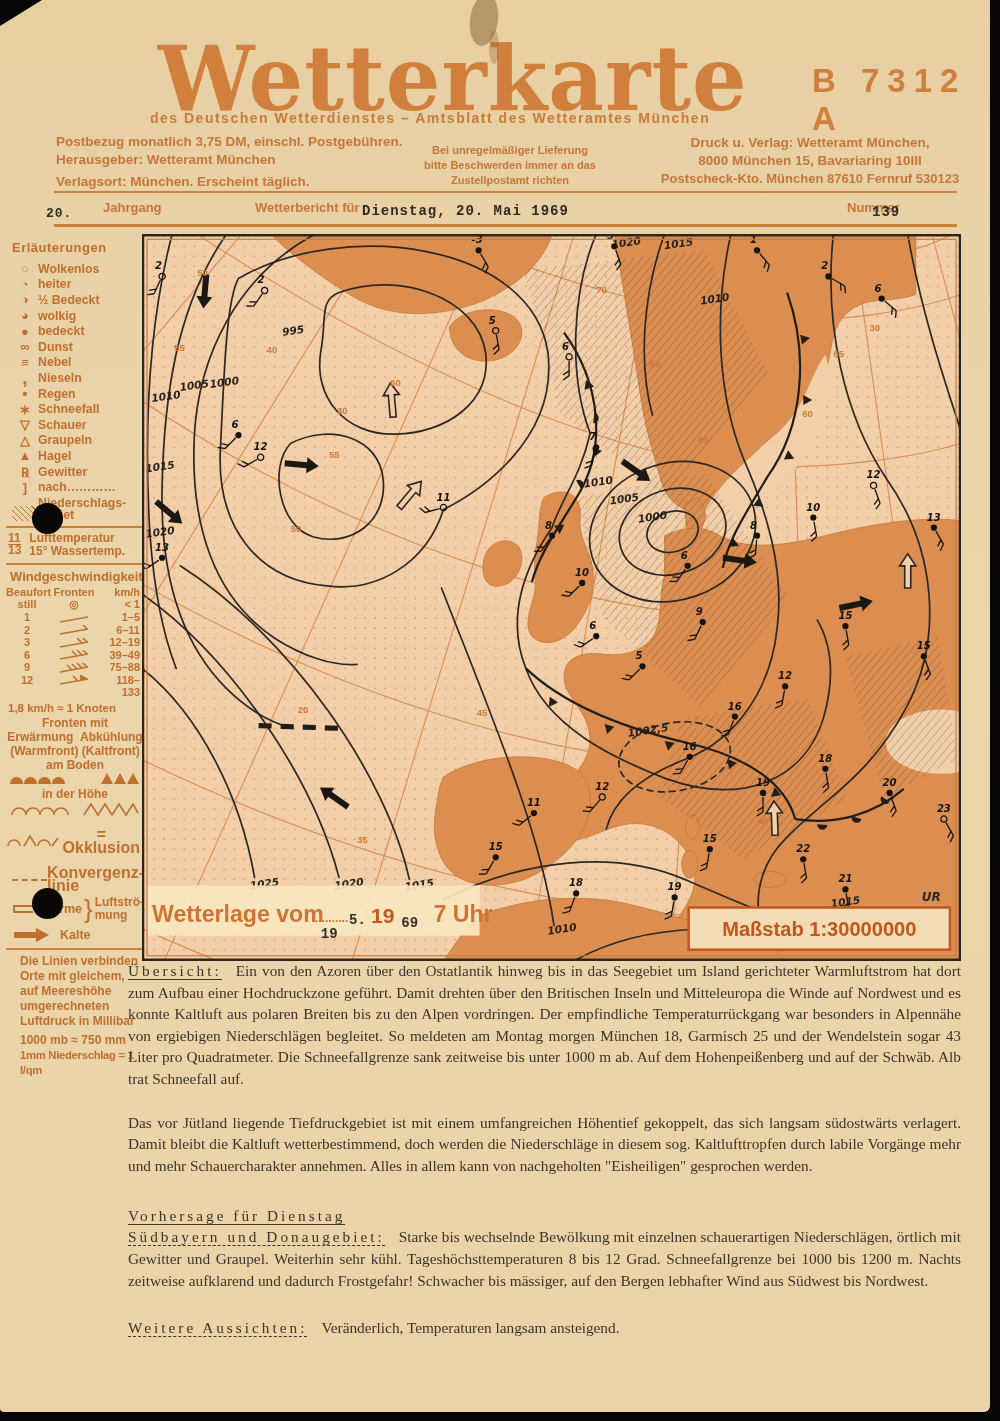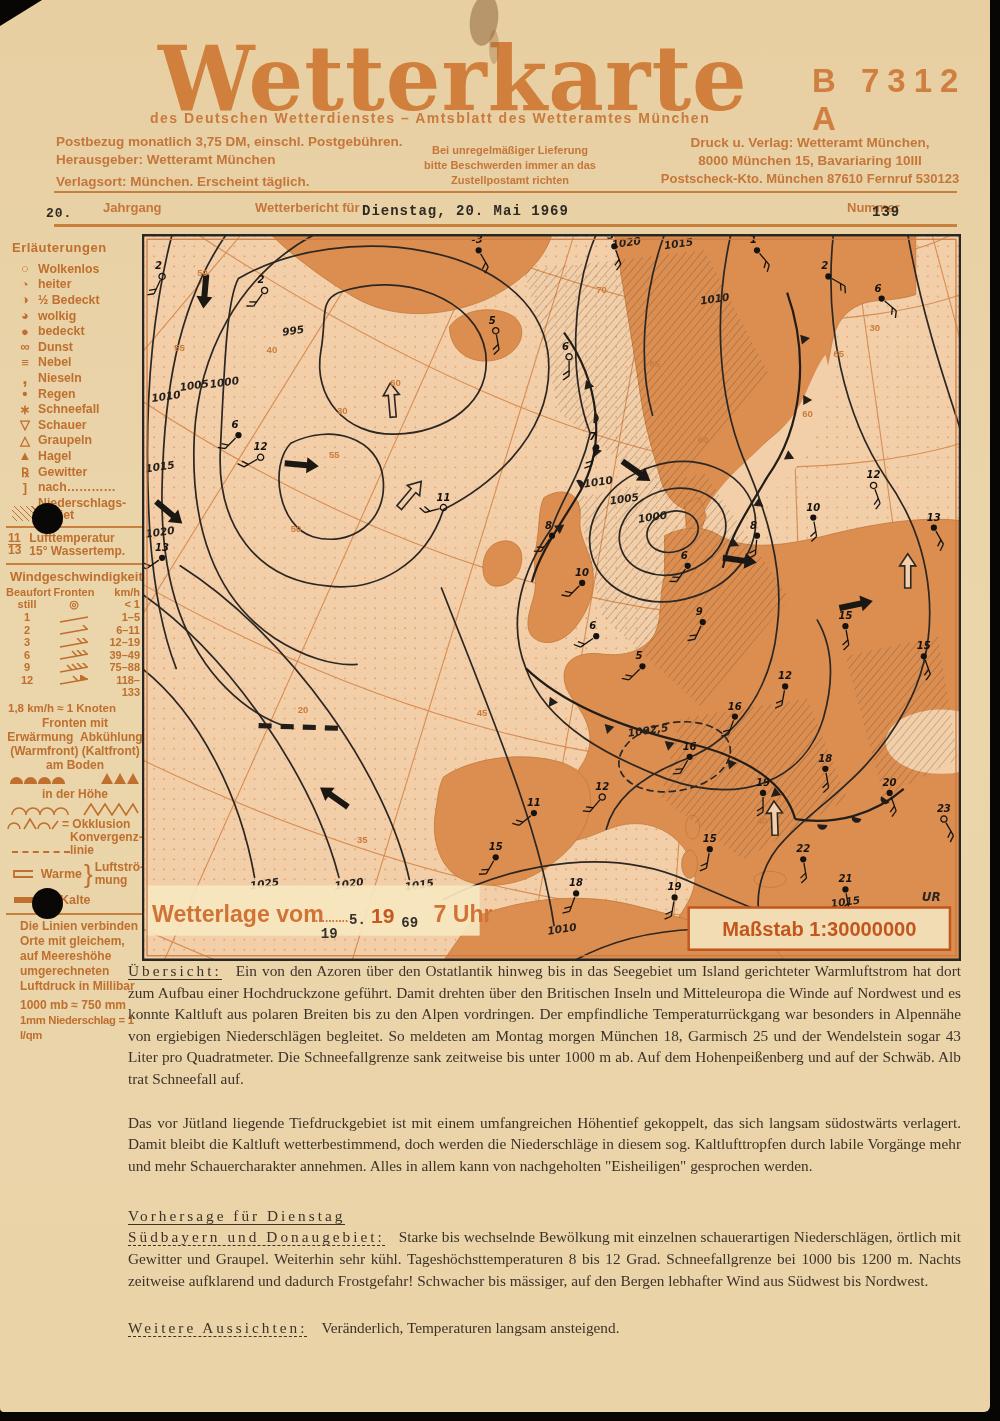--- a/index.html
+++ b/index.html
@@ -55,21 +55,21 @@
   .wt-head span:nth-child(1),.wt-row span:nth-child(1){width:42px;text-align:center;}
   .wt-head span:nth-child(2),.wt-row .wsym{width:52px;text-align:center;}
   .wt-head span:nth-child(3),.wt-row span:nth-child(3){width:40px;text-align:right;}
   .wt-row svg{vertical-align:middle;}
   .knote{font-size:11.5px;margin:3px 16px 2px 2px;}
   .fr{text-align:center;font-size:12px;line-height:14px;}
   .fr-row{display:flex;justify-content:space-between;padding:0 4px;align-items:flex-end;height:15px;}
   .wsemi{display:inline-block;width:13px;height:7px;background:#bf6f2e;border-radius:7px 7px 0 0;margin-right:1px;}
   .ctri{display:inline-block;width:0;height:0;border-left:6px solid transparent;border-right:6px solid transparent;border-bottom:11px solid #bf6f2e;margin-right:1px;}
   .kdash{display:inline-block;width:58px;border-top:2.5px dashed #bf6f2e;margin:6px 0 4px 6px;}
-  .fr-konv{display:flex;font-size:12px;line-height:13px;align-items:flex-end;}
+  .fr-konv{display:flex;font-size:16px;line-height:13px;align-items:center;margin-top:12px;}
   .fr-arrow{display:flex;align-items:center;font-size:12.5px;margin:2px 0 0 6px;}
   .fr-arrow svg{margin-right:8px;}
   .brace{font-size:26px;font-weight:400;margin:0 2px;}
   .flowlbl{line-height:13px;font-size:12px;text-align:left;}
   .notes{font-size:12px;line-height:15px;margin-left:14px;}
   .notes .n2{margin-top:4px;}
   .notes .n3{font-size:11.3px;letter-spacing:-.3px;}
 
   .hole{position:absolute;width:31px;height:31px;border-radius:50%;background:#0a0806;left:32px;}
   .hole1{top:503px;} .hole2{top:888px;}

